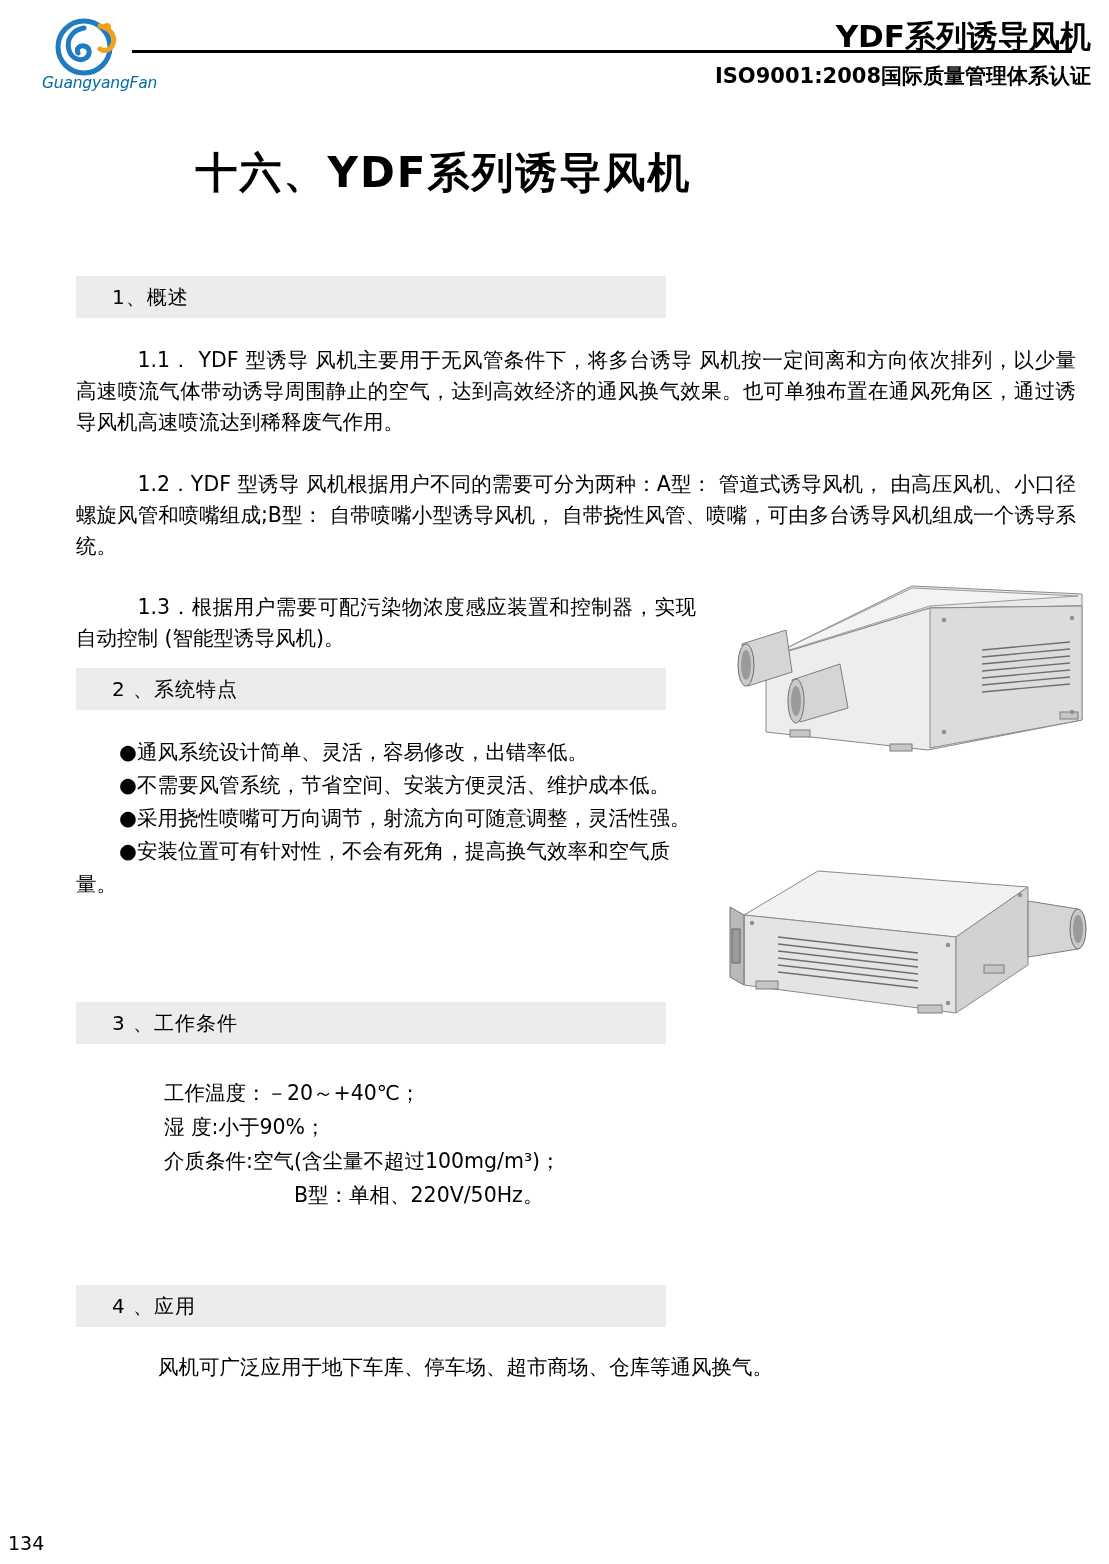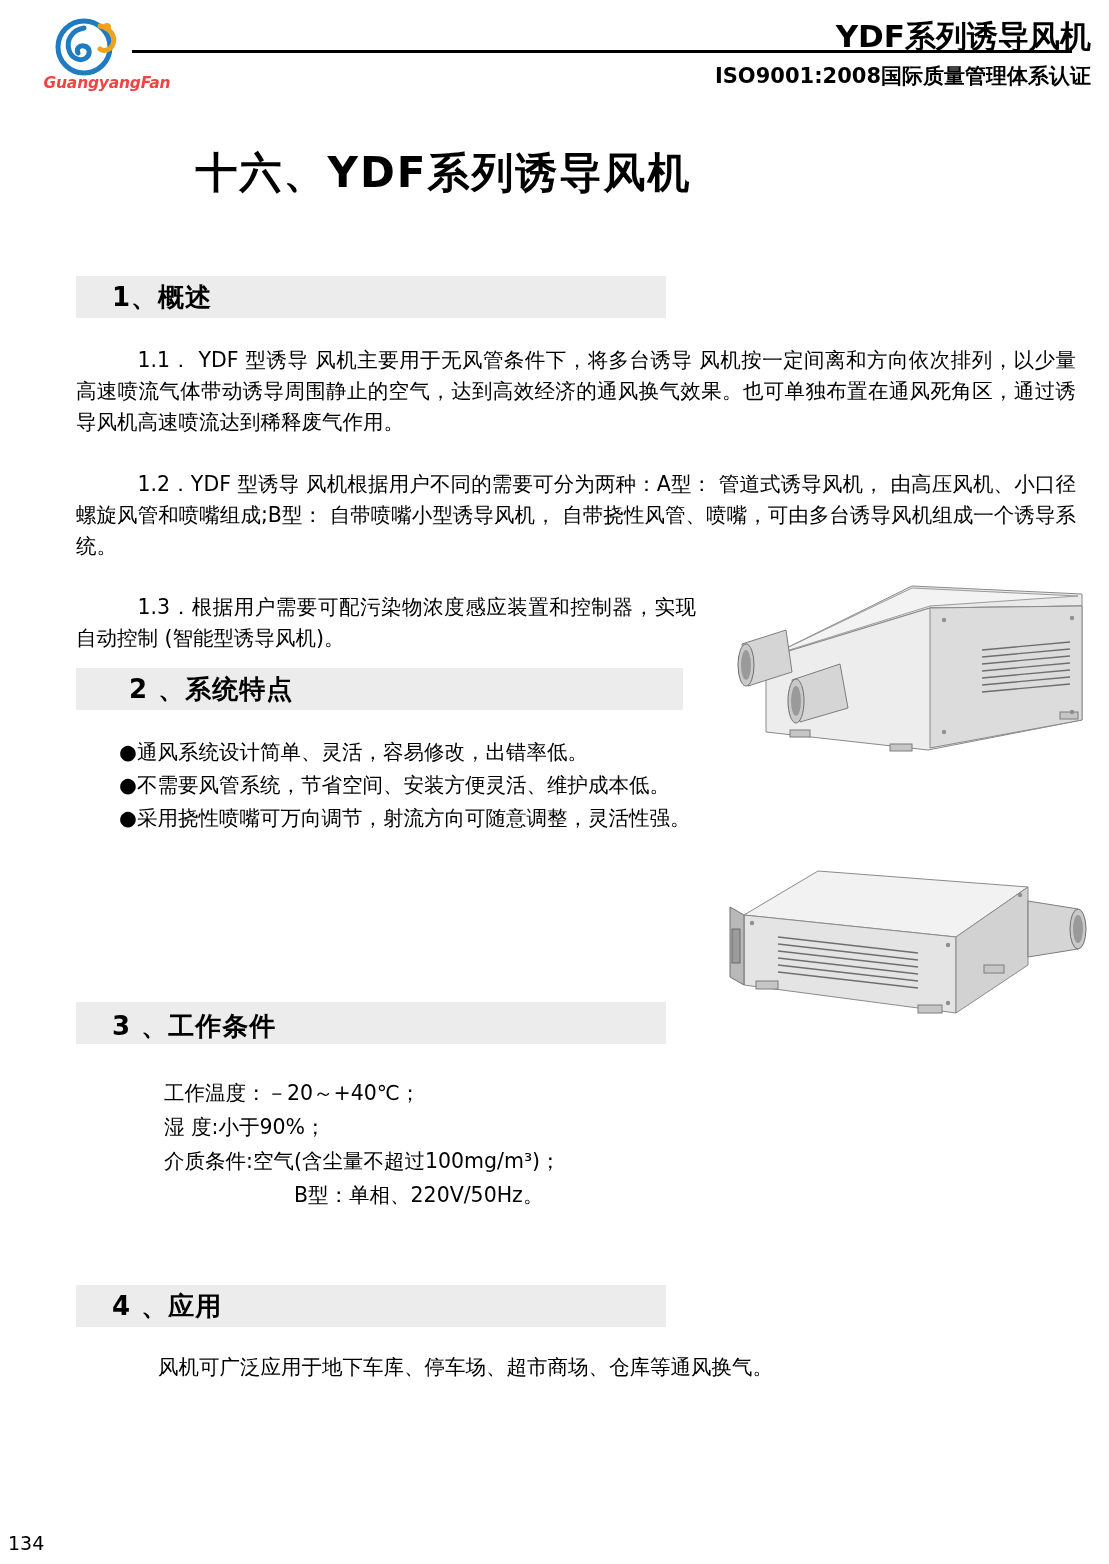--- a/index.html
+++ b/index.html
@@ -37,26 +37,25 @@
     top: 0px;
     width: 72px;
     height: 58px;
   }
   .logo-text {
     position: absolute;
     left: 0px;
     top: 56px;
     width: 130px;
     font-family: "DejaVu Sans", "Liberation Sans", sans-serif;
-    font-weight: bold;
+    font-weight: normal;
     font-style: italic;
     font-size: 15.5px;
-    color: #ef4444;
+    color: #0369a1;
     letter-spacing: -0.2px;
-    text-align: center;
   }
   .header-rule {
     position: absolute;
     left: 132px;
     top: 50px;
     width: 940px;
     height: 3px;
     background: #000000;
   }
   .header-title {
@@ -97,22 +96,22 @@
     position: absolute;
     left: 76px;
     width: 590px;
     height: 42px;
     background: #ececec;
     display: flex;
     align-items: center;
   }
   .section-bar .section-label {
     padding-left: 36px;
-    font-size: 26px;
-    font-weight: bold;
+    font-size: 20px;
+    font-weight: normal;
     letter-spacing: 1px;
   }
 
   
   .para {
     position: absolute;
     font-size: 20.5px;
     line-height: 31px;
     text-align: justify;
     letter-spacing: 0px;
@@ -176,31 +175,32 @@
 <div class="section-bar" style="top:276px;">
   <span class="section-label">1、概述</span>
 </div>
 
 <div class="para indent" style="top:345px; left:76px; width:1000px;">1.1． YDF 型诱导 风机主要用于无风管条件下，将多台诱导 风机按一定间离和方向依次排列，以少量高速喷流气体带动诱导周围静止的空气，达到高效经济的通风换气效果。也可单独布置在通风死角区，通过诱导风机高速喷流达到稀释废气作用。</div>
 
 <div class="para indent" style="top:469px; left:76px; width:1000px;">1.2．YDF 型诱导 风机根据用户不同的需要可分为两种：A型： 管道式诱导风机， 由高压风机、小口径螺旋风管和喷嘴组成;B型： 自带喷嘴小型诱导风机， 自带挠性风管、喷嘴，可由多台诱导风机组成一个诱导系统。</div>
 
 <div class="para indent" style="top:592px; left:76px; width:620px;">1.3．根据用户需要可配污染物浓度感应装置和控制器，实现自动控制 (智能型诱导风机)。</div>
 
-<div class="section-bar" style="top:668px;padding-left:17px;">
+<div class="section-bar" style="top:668px;">
   <span class="section-label">2 、系统特点</span>
 </div>
 
 <div class="bullets" style="top:736px; left:76px; width:620px;">
   <div class="b-line">●通风系统设计简单、灵活，容易修改，出错率低。</div>
   <div class="b-line">●不需要风管系统，节省空间、安装方便灵活、维护成本低。</div>
   <div class="b-line">●采用挠性喷嘴可万向调节，射流方向可随意调整，灵活性强。</div>
-</div>
-
-<div class="section-bar" style="top:1002px;align-items:flex-end;">
+  <div class="b-line">●安装位置可有针对性，不会有死角，提高换气效率和空气质量。</div>
+</div>
+
+<div class="section-bar" style="top:1002px;">
   <span class="section-label">3 、工作条件</span>
 </div>
 
 <div class="spec-list" style="top:1076px; left:76px; width:700px;">
   <div class="s-line">工作温度：－20～+40℃；</div>
   <div class="s-line">湿      度:小于90%；</div>
   <div class="s-line">介质条件:空气(含尘量不超过100mg/m³)；</div>
   <div class="s-line-indent">B型：单相、220V/50Hz。</div>
 </div>
 

